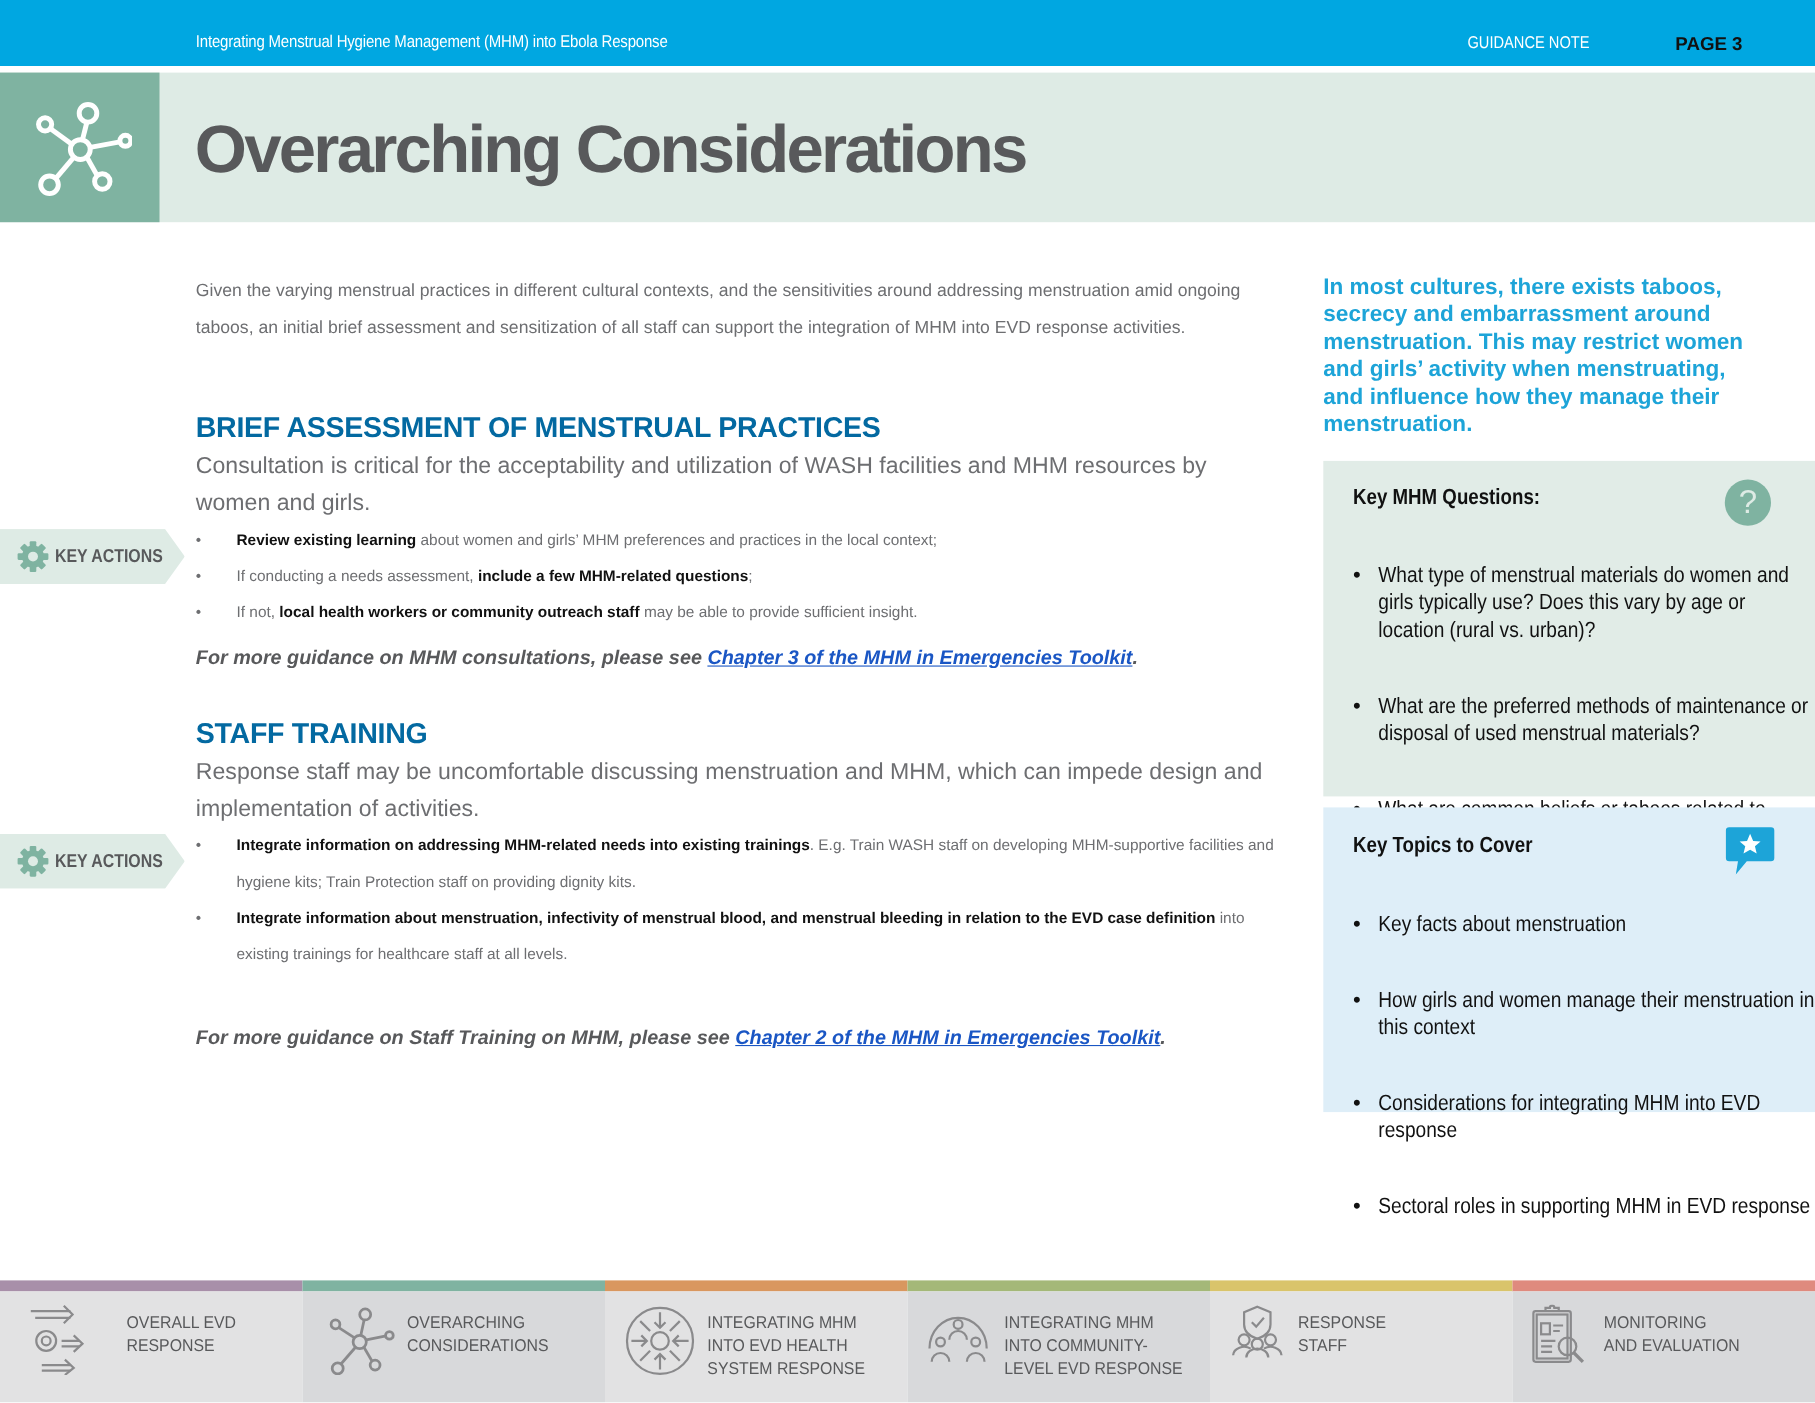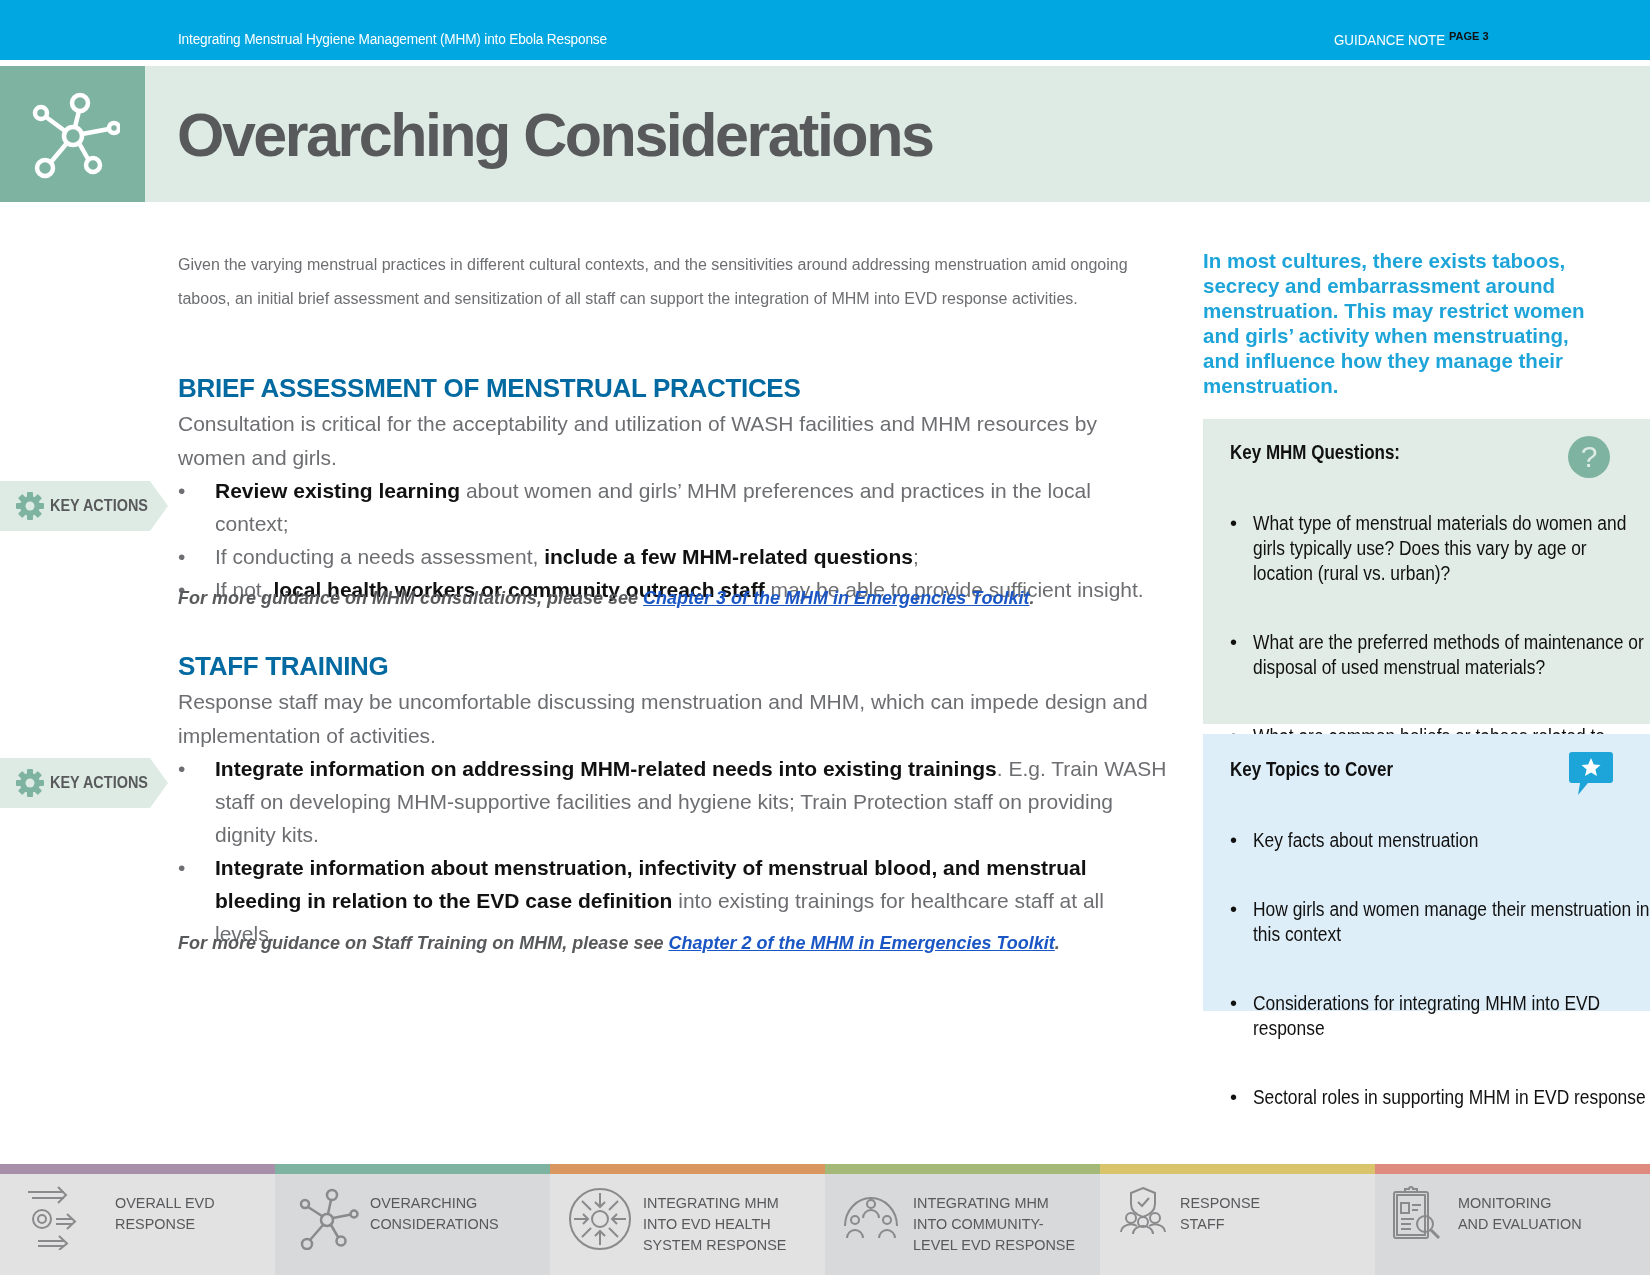--- a/index.html
+++ b/index.html
@@ -2,31 +2,31 @@
 <html><head>
 <meta charset="utf-8">
 <style>
   * { box-sizing: border-box; margin: 0; padding: 0; }
   html, body { width: 1650px; height: 1275px; background: #ffffff; overflow: hidden; }
   body { position: relative; font-family: "Liberation Sans", sans-serif; color: #58595b; }
 
   .topbar { position: absolute; left: 0; top: 0; width: 1650px; height: 60px; background: #00a7e1; }
   .topbar .doc-title { position: absolute; left: 178px; top: 30px; font-family: "Liberation Sans Narrow", "Liberation Sans", sans-serif; font-size: 15.5px; color: #ffffff; letter-spacing: -0.2px; transform: scaleX(0.88); transform-origin: left center; }
   .topbar .guidance { position: absolute; left: 1334px; top: 31px; font-size: 15.5px; color: #ffffff; transform: scaleX(0.86); transform-origin: left center; }
-  .topbar .page { position: absolute; left: 1449px; top: 30px; font-size: 11px; font-weight: bold; color: #111111; }
+  .topbar .page { position: absolute; left: 1523px; top: 30px; font-size: 17px; font-weight: bold; color: #111111; }
 
   .title-band { position: absolute; left: 0; top: 66px; width: 1650px; height: 136px; background: #deebe5; }
   .title-icon-box { position: absolute; left: 0; top: 66px; width: 145px; height: 136px; background: #7fb3a1; }
   .title-icon-box svg { position: absolute; left: 28px; top: 22px; }
   .page-title { position: absolute; left: 177px; top: 100px; font-size: 61px; font-weight: bold; color: #58595b; letter-spacing: -2.5px; }
 
   .intro { position: absolute; left: 178px; top: 248px; width: 990px; font-size: 16px; line-height: 33.5px; color: #6d6e71; }
   .section-heading { position: absolute; left: 178px; font-size: 26px; font-weight: bold; color: #0369a1; letter-spacing: -0.3px; }
   .section-text { position: absolute; left: 178px; width: 990px; font-size: 21px; line-height: 33.5px; color: #6d6e71; }
-  .bullets { position: absolute; left: 178px; width: 990px; list-style: none; font-size: 21px; line-height: 33px; color: #6d6e71; }
+  .bullets { position: absolute; left: 178px; width: 990px; list-style: none; font-size: 14px; line-height: 33px; color: #6d6e71; }
   .bullets li { position: relative; padding-left: 37px; }
   .bullets li::before { content: "•"; position: absolute; left: 0; top: 0; color: #6d6e71; }
   .bullets b { color: #111111; font-weight: bold; }
   .note { position: absolute; left: 178px; font-size: 18px; font-style: italic; font-weight: bold; color: #58595b; }
   .note a { color: #1a56c4; text-decoration: underline; }
 
   .key-actions { position: absolute; left: 0; width: 168px; height: 50px; }
   .key-actions .tab-shape { position: absolute; left: 0; top: 0; width: 168px; height: 50px; background: #deebe5; clip-path: polygon(0 0, 150px 0, 168px 50%, 150px 100%, 0 100%); }
   .key-actions .gear { position: absolute; left: 15px; top: 10px; }
   .key-actions .label { position: absolute; left: 50px; top: 15px; font-size: 17px; font-weight: bold; color: #58595b; transform: scaleX(0.85); transform-origin: left center; }

